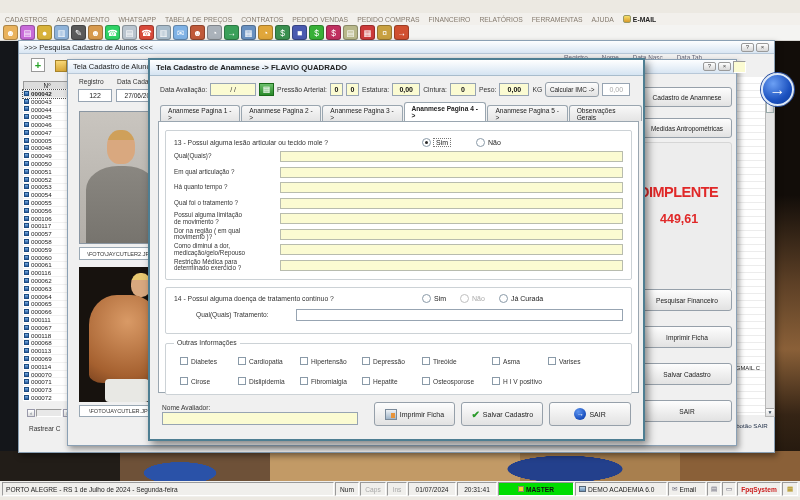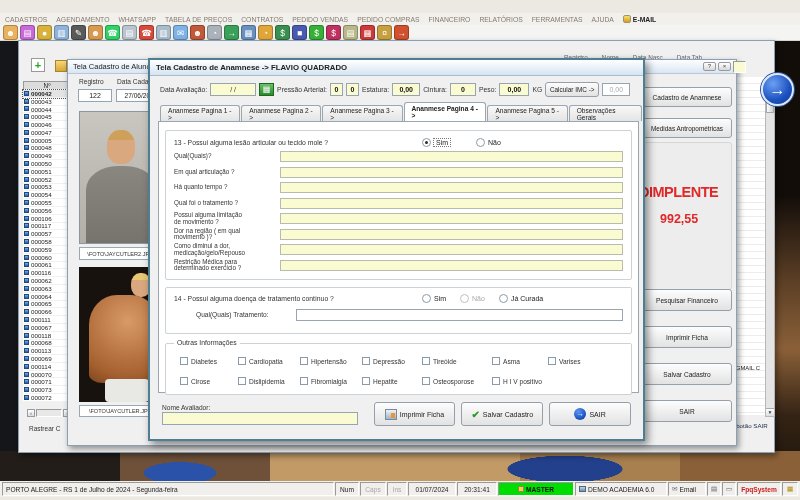--- a/index.html
+++ b/index.html
@@ -112,20 +112,26 @@
         <span class="tbi" style="background: rgb(208, 80, 48);">→</span>
       </span>
   </div>
 
   <div class="abs" style="left:0;top:41px;width:800px;height:440px;background:linear-gradient(90deg,#14161a 0 20px,#33373d 20px 24px,#4a4e54 24px);">
     <div class="abs" style="left:756px;top:0;width:44px;height:440px;background:linear-gradient(#120d09 0 35%,#5d4026 55%,#8a6038 70%,#352415 85%,#1a120a);"></div>
     <div class="abs" style="left:0;top:410px;width:800px;height:30px;background:radial-gradient(ellipse 95px 22px at 565px 18px,#23408c 0 60%,rgba(0,0,0,0) 61%),radial-gradient(ellipse 60px 18px at 180px 22px,#2a52a8 0 60%,rgba(0,0,0,0) 61%),linear-gradient(90deg,#221d18 0 120px,#6e5138 120px 270px,#c29a66 270px 520px,#a87f4e 520px 680px,#8a6038 680px 800px);"></div>
   </div>
 
   <div class="abs win" style="left:18px;top:40px;width:757px;height:413px;z-index:1;">
+    <div class="wtitle">
+      <span>&gt;&gt;&gt; Pesquisa Cadastro de Alunos &lt;&lt;&lt;</span>
+      <span style="flex:1;"></span>
+      <span class="wbtn">?</span>
+      <span class="wbtn">×</span>
+    </div>
 
     <div class="abs flex" style="left:545px;top:13px;gap:14px;">
       <span data-repeat="pesquisa.grid_headers" style="display:flex;gap:14px;">
           <span class="ghead">Registro</span>
           <span class="ghead">Nome</span>
           <span class="ghead">Data Nasc</span>
           <span class="ghead">Data Tab</span>
         </span>
     </div>
 
@@ -339,21 +345,21 @@
       <div class="abs" style="left:52px;top:6px;width:20px;height:24px;background:linear-gradient(#e8c870 0 30%,#d9a87f 30%);border-radius:45%;"></div>
       <div class="abs" style="left:10px;top:28px;width:70px;height:88px;background:radial-gradient(circle at 55% 30%,#d99a66,#a5602f 75%,#7c4420);border-radius:40% 40% 20% 20%/34% 34% 10% 10%;"></div>
       <div class="abs" style="left:26px;top:112px;width:44px;height:23px;background:#e8e8e4;border-radius:4px;"></div>
     </div>
     <div class="abs photo-cap" style="left:11px;top:345px;width:83px;height:12px;">\FOTO\JAYCUTLER.JPG</div>
 
     <div class="abs btn rightbtn" style="left:574px;top:27px;width:90px;height:20px;">Cadastro de Anamnese</div>
     <div class="abs btn rightbtn" style="left:574px;top:58px;width:90px;height:20px;font-size:6.4px;">Medidas Antropométricas</div>
     <div class="abs" style="left:574px;top:82px;width:90px;height:148px;background:#ededed;border:1px solid #d6d6d6;border-radius:3px;"></div>
     <div class="abs" style="left:571px;top:124px;width:96px;font-size:14.5px;font-weight:bold;color:#e02828;letter-spacing:-.5px;">DIMPLENTE</div>
-    <div class="abs" style="left:592px;top:152px;font-size:12.5px;font-weight:bold;color:#e02828;">992,55</div>
+    <div class="abs" style="left:592px;top:152px;font-size:12.5px;font-weight:bold;color:#e02828;">449,61</div>
     <div class="abs btn rightbtn" style="left:574px;top:229px;width:90px;height:22px;">Pesquisar Financeiro</div>
     <div class="abs btn rightbtn" style="left:574px;top:266px;width:90px;height:22px;">Imprimir Ficha</div>
     <div class="abs btn rightbtn" style="left:574px;top:303px;width:90px;height:22px;">Salvar Cadastro</div>
     <div class="abs btn rightbtn" style="left:574px;top:340px;width:90px;height:22px;">SAIR</div>
   </div>
 
   <div class="abs yellow sunken" style="left:733px;top:61px;width:13px;height:12px;z-index:3;"></div>
   <div class="abs" style="left:761px;top:73px;width:33px;height:33px;border-radius:50%;background:radial-gradient(circle at 35% 30%,#6ca0f4,#1c52c0 60%,#0a3898);border:2px solid #dce8f8;box-shadow:0 0 0 1px #2a50a0;color:#fff;font-size:16px;line-height:29px;text-align:center;z-index:3;">→</div>
 
   <div class="abs dlg">

